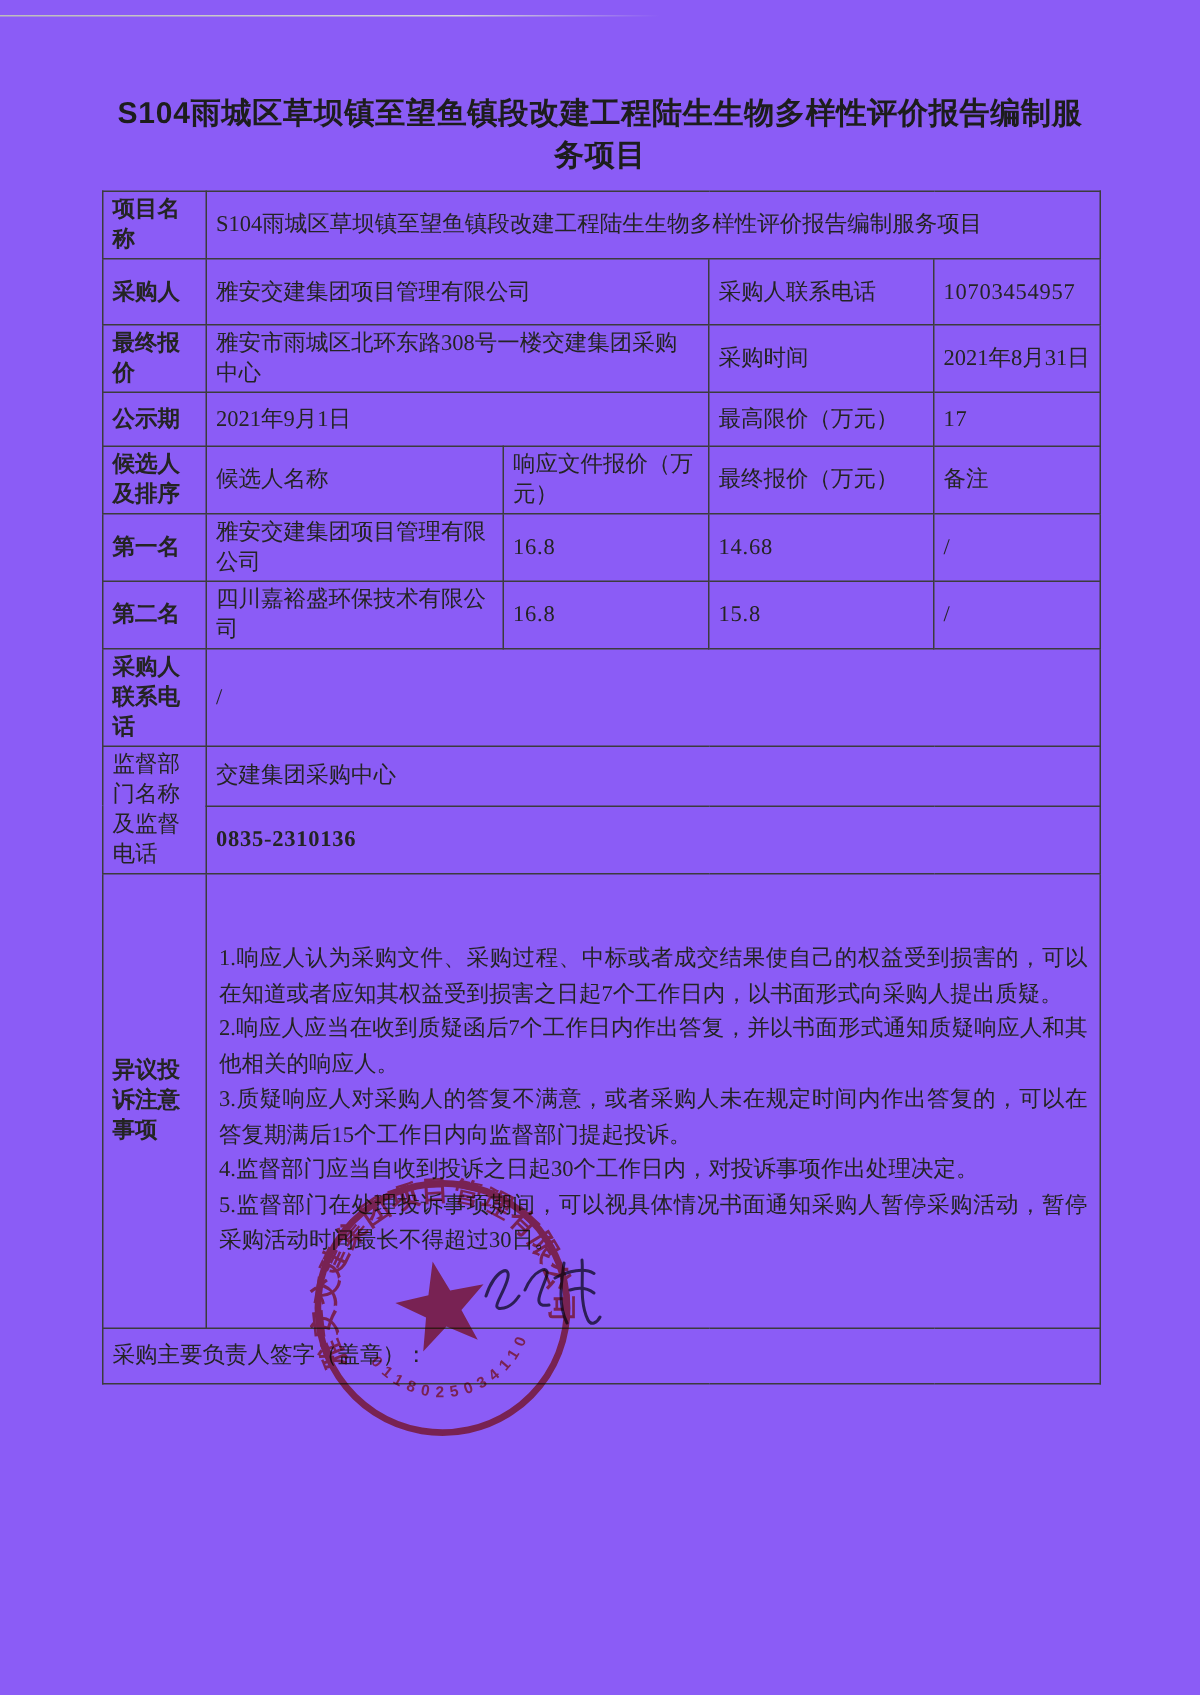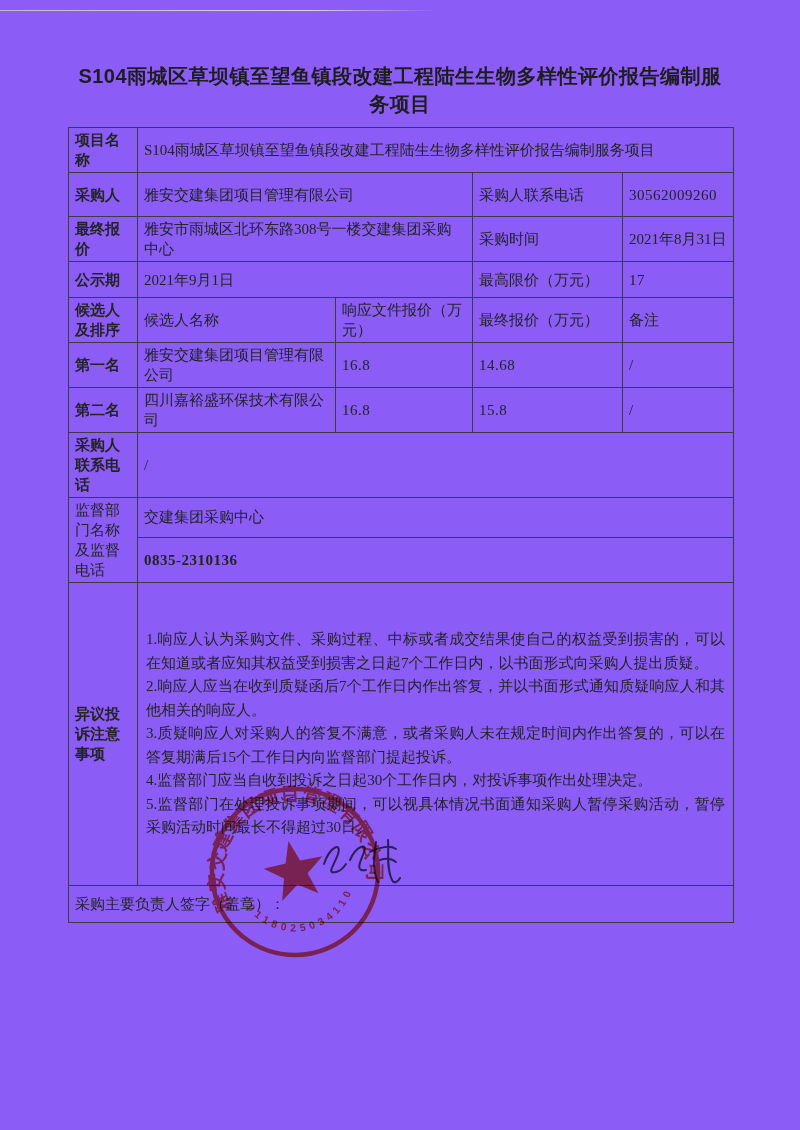--- a/index.html
+++ b/index.html
@@ -78,21 +78,21 @@
     </colgroup>
     <tbody>
       <tr class="r1">
         <td class="lab">项目名称</td>
         <td colspan="4">S104雨城区草坝镇至望鱼镇段改建工程陆生生物多样性评价报告编制服务项目</td>
       </tr>
       <tr class="r2">
         <td class="lab">采购人</td>
         <td colspan="2">雅安交建集团项目管理有限公司</td>
         <td class="c">采购人联系电话</td>
-        <td class="c num">30562009260</td>
+        <td class="c num">10703454957</td>
       </tr>
       <tr class="r3">
         <td class="lab">最终报价</td>
         <td colspan="2">雅安市雨城区北环东路308号一楼交建集团采购中心</td>
         <td class="c">采购时间</td>
         <td class="c">2021年8月31日</td>
       </tr>
       <tr class="r4">
         <td class="lab">公示期</td>
         <td colspan="2">2021年9月1日</td>

